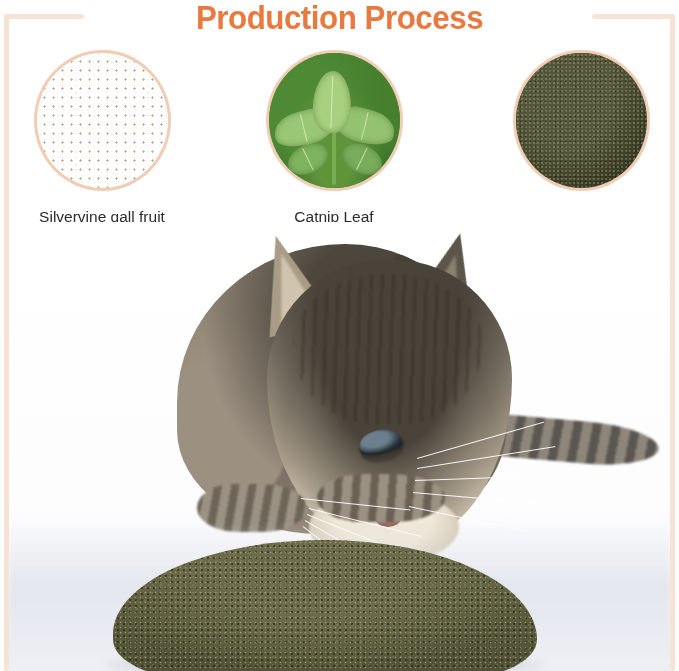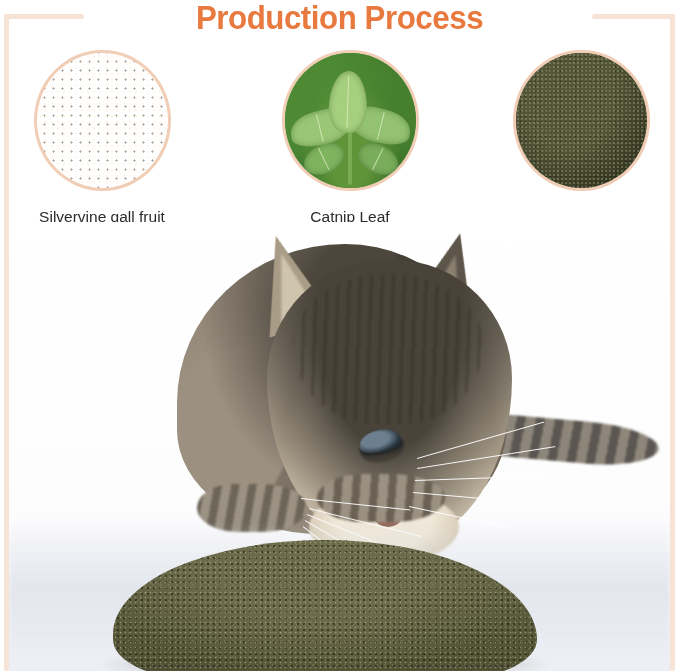--- a/index.html
+++ b/index.html
@@ -33,21 +33,21 @@
     transform:scaleX(0.92);
     transform-origin:center top;
     line-height:42px;
     white-space:nowrap;
   }
 
   
   .ing-row{position:absolute;left:0;top:50px;width:679px;height:170px;padding-left:8px;}
   .ing{position:absolute;top:0;width:180px;text-align:center;}
   .ing-1{left:12px;}
-  .ing-2{left:260px;}
+  .ing-2{left:244px;}
   .ing-3{left:491px;}
 
   .circle{
     width:131px;height:135px;margin:3px auto 0;
     border-radius:50%;
     box-shadow:0 0 0 3px #f0cdb4;
     overflow:hidden;
     position:relative;
   }
   .caption{

